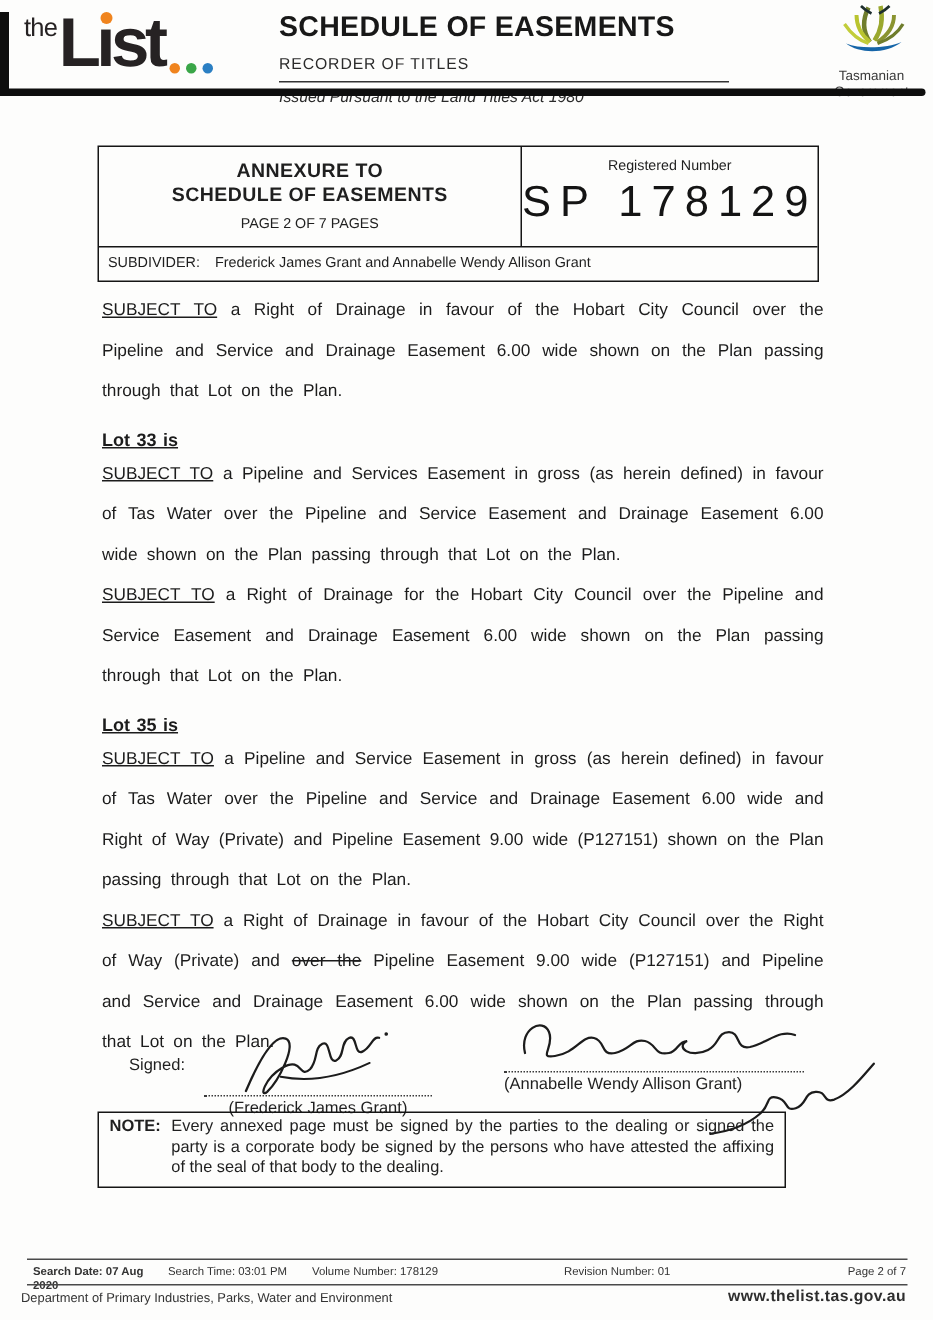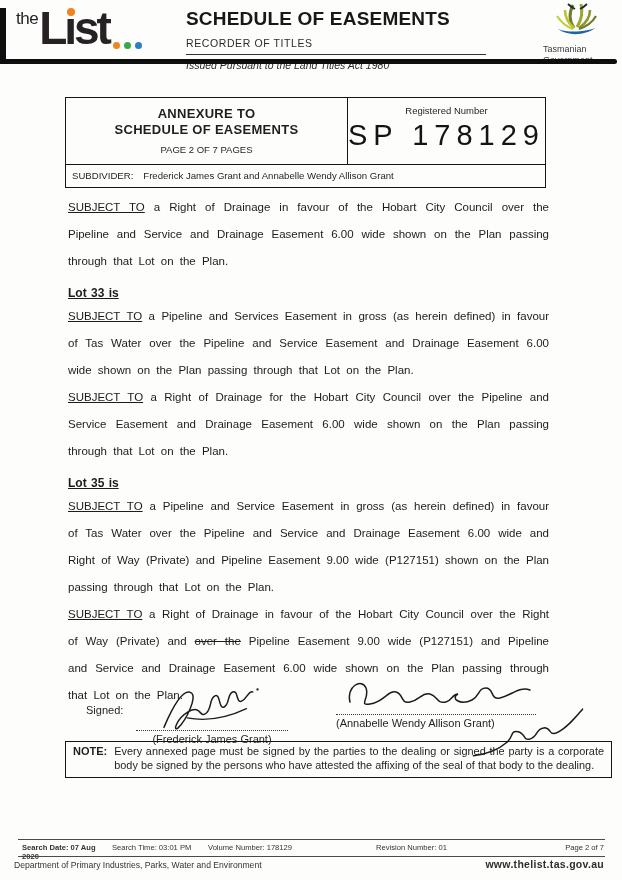--- a/index.html
+++ b/index.html
@@ -22,21 +22,21 @@
   .logo-idot { position:absolute; width:8px; height:8px; border-radius:50%; top:6px; left:28px; }
   .logo-dots { display:flex; gap:4px; margin:40px 0 0 4px; }
   .logo-dots span { width:7px; height:7px; border-radius:50%; display:block; }
 
   .hdr-center { position:absolute; left:186px; top:8px; width:310px; }
   .hdr-title { font-size:19px; font-weight:bold; color:#181818; letter-spacing:0.2px; }
   .hdr-sub { font-size:10.5px; color:#2b2b2b; margin-top:7px; letter-spacing:0.6px; }
   .hdr-div { border-top:1.2px solid #333; width:300px; margin-top:5px; }
   .hdr-issued { font-size:10.5px; font-style:italic; color:#2b2b2b; margin-top:4px; }
 
-  .gov-logo { position:absolute; left:543px; top:1px; width:76px; text-align:left; }
+  .gov-logo { position:absolute; left:543px; top:1px; width:76px; text-align:center; }
   .gov-text { font-size:9px; line-height:10px; color:#3a3a3a; margin-top:1px; }
   .thick-rule { position:absolute; left:0; top:59px; width:617px; height:5px; background:#0e0e0e; border-radius:0 3px 3px 0; }
 
   
   .annex-box { position:absolute; left:65px; top:97px; width:481px; border:1.6px solid #151515; background:#fdfdfc; }
   .annex-top { display:flex; height:66px; }
   .annex-left { width:290px; border-right:1.6px solid #151515; text-align:center; padding-top:8px; }
   .annex-t1, .annex-t2 { font-size:13px; font-weight:bold; line-height:16px; letter-spacing:0.3px; }
   .annex-page { font-size:9.5px; margin-top:6px; }
   .annex-right { flex:1; text-align:center; }
@@ -62,21 +62,21 @@
   .sig-block1 { position:absolute; left:68px; top:16px; width:152px; text-align:center; }
   .sig-block2 { position:absolute; left:268px; top:0; width:200px; }
   .dotline { border-bottom:1.7px dotted #3a3a3a; height:27px; }
   .sig-name { font-size:11px; margin-top:2px; white-space:nowrap; }
   .sig-svg { position:absolute; pointer-events:none; }
   #sig1 { left:18px; top:-20px; transform:rotate(-6deg); }
   #sig2 { left:2px; top:-14px; }
   #sig3 { position:absolute; left:468px; top:708px; transform:rotate(-4deg); }
 
   
-  .note-box { position:absolute; left:65px; top:741px; width:547px; border:1.6px solid #151515;
+  .note-box { position:absolute; left:65px; top:741px; width:459px; border:1.6px solid #151515;
     padding:3px 7px 5px 7px; display:flex; background:transparent; }
   .note-label { font-weight:bold; font-size:11px; margin-right:7px; line-height:13.5px; }
   .note-text { font-size:10.9px; line-height:13.5px; text-align:justify; flex:1; }
 
   
   .f-rule { position:absolute; left:18px; width:587px; height:1px; background:#4a4a4a; }
   .f-rule1 { top:839px; } .f-rule2 { top:856px; }
   .f-row { position:absolute; left:22px; top:843px; width:582px; display:flex; font-size:7.6px; color:#333; }
   .f-row .fi1 { width:90px;font-weight:bold; } .f-row .fi2 { width:96px; } .f-row .fi3 { width:120px; } .f-row .fi4 { flex:1;padding-left:48px; }
   .f-page { text-align:right;margin-left:44px; }

